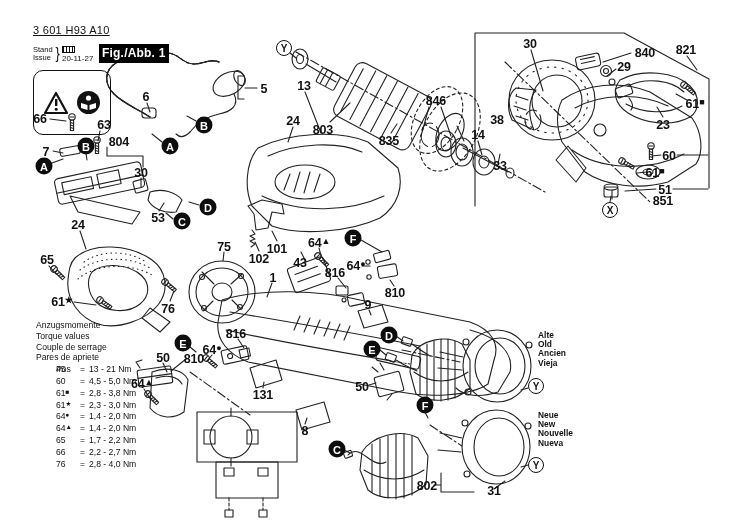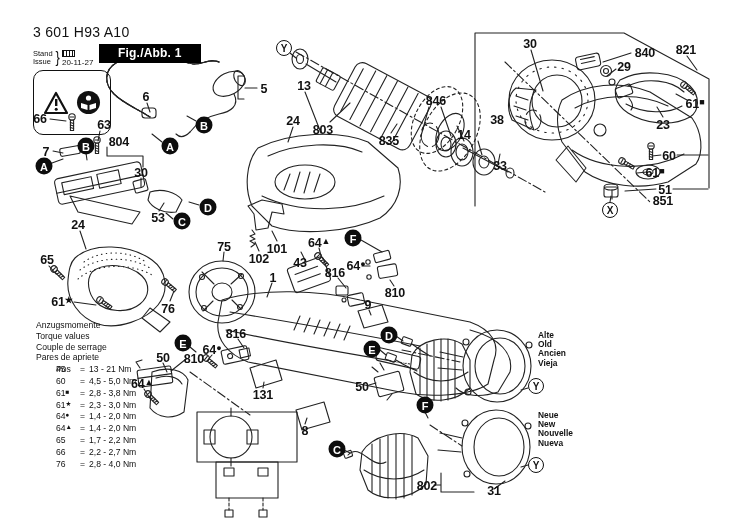--- a/index.html
+++ b/index.html
@@ -11,29 +11,29 @@
     stroke:#222; fill:none; stroke-width:1.1; stroke-linejoin:round; stroke-linecap:round; }
   .layer { position:absolute; inset:0; pointer-events:none; }
   .plabel { position:absolute; transform:translate(-50%,-50%); font-weight:bold; font-size:12.5px;
             letter-spacing:-0.2px; white-space:nowrap; line-height:12px; }
   .plabel .mk { font-size:9px; vertical-align:3px; }
   .ccircle { position:absolute; transform:translate(-50%,-50%); width:17px; height:17px; border-radius:50%;
              display:flex; align-items:center; justify-content:center; font-weight:bold; font-size:11px; }
   .ccircle.filled { background:#0d0d0d; color:#fff; }
   .ccircle.outline { background:#fff; color:#111; border:1.5px solid #111; width:16px; height:16px; font-size:10px; }
   .hdr { position:absolute; left:33px; top:24px; }
-  .part-no { font-size:14px; letter-spacing:0.3px; }
+  .part-no { font-size:11px; letter-spacing:0.3px;text-decoration:underline; }
   .stand-issue { display:flex; align-items:center; gap:2px; margin-top:9px; }
   .si-col { font-size:7.5px; line-height:8.5px; }
   .si-brace { font-size:16px; font-weight:200; transform:scaleX(0.8); }
   .si-col2 { font-size:8px; line-height:9px; }
   .stamp { display:block; width:13px; height:7px; border:1px solid #111; margin-bottom:1px;
            background:repeating-linear-gradient(90deg,#111 0 1px,transparent 1px 3px); }
   .figbadge { position:absolute; left:99px; top:44px; background:#000; color:#fff; font-weight:bold;
-              font-size:12px; padding:2px 19px 3px; letter-spacing:0.2px; }
+              font-size:12px; padding:2px 3px 3px; letter-spacing:0.2px; }
   .warnbox { position:absolute; left:33px; top:70px; width:78px; height:65px; border:1.7px solid #111;
              border-radius:10px; display:flex; flex-direction:column; align-items:stretch; overflow:hidden; }
   .warn-icons { display:flex; gap:7px; align-items:center; justify-content:center; flex:1; }
   .pos-lines { border-top:1.5px solid #111; padding:2px 0 2px 9px; font-weight:bold; font-size:11px; line-height:12px; }
   .torque { position:absolute; left:36px; top:320px; font-size:8.6px; line-height:10.8px; }
   .t-row { display:flex; align-items:baseline; }
   .t-prefix { width:18px;padding-left:20px; }
   .t-pos { width:20px; }
   .t-pos .mk2 { font-size:6.5px; vertical-align:2px; }
   .t-eq { width:13px; text-align:center; }
@@ -552,21 +552,21 @@
       <div class="plabel" style="left: 293px; top: 120px;"><span>24</span><sup class="mk"></sup></div>
 
       <div class="plabel" style="left: 323px; top: 129px;"><span>803</span><sup class="mk"></sup></div>
 
       <div class="plabel" style="left: 389px; top: 140px;"><span>835</span><sup class="mk"></sup></div>
 
       <div class="plabel" style="left: 436px; top: 100px;"><span>846</span><sup class="mk"></sup></div>
 
       <div class="plabel" style="left: 457px; top: 119px; margin-left: 40px;"><span>38</span><sup class="mk"></sup></div>
 
-      <div class="plabel" style="left: 464px; top: 134px;"><span>14</span><sup class="mk"></sup></div>
+      <div class="plabel" style="left: 478px; top: 134px;"><span>14</span><sup class="mk"></sup></div>
 
       <div class="plabel" style="left: 500px; top: 147px; margin-top: 18px;"><span>33</span><sup class="mk"></sup></div>
 
       <div class="plabel" style="left: 530px; top: 43px;"><span>30</span><sup class="mk"></sup></div>
 
       <div class="plabel" style="left: 645px; top: 52px;"><span>840</span><sup class="mk"></sup></div>
 
       <div class="plabel" style="left: 624px; top: 66px;"><span>29</span><sup class="mk"></sup></div>
 
       <div class="plabel" style="left: 686px; top: 49px;"><span>821</span><sup class="mk"></sup></div>

